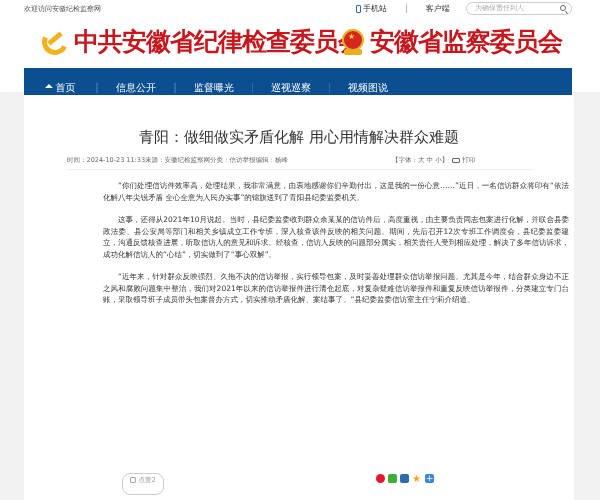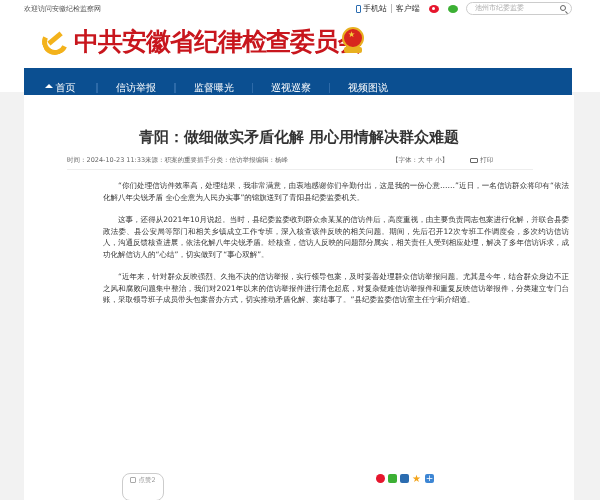--- a/index.html
+++ b/index.html
@@ -1,21 +1,21 @@
 <!DOCTYPE html>
 <html><head>
 <meta charset="utf-8">
 <style>
   * { box-sizing: border-box; margin: 0; padding: 0; }
   html, body { width: 600px; height: 500px; overflow: hidden; }
   body { background: #f2f2f2; font-family: "DejaVu Sans", "Liberation Sans", sans-serif; color: #333; position: relative; }
 
   .topwrap { position: absolute; left: 0; top: 0; width: 600px; height: 92px; background: #fff; }
   .welcome { position: absolute; left: 24px; top: 4px; font-size: 7px; color: #555; }
-  .toplinks { position: absolute; left: 356px; top: 3px; display: flex; align-items: center; gap: 3px; font-size: 8px; color: #333; }
+  .toplinks { position: absolute; left: 356px; top: 3px; display: flex; align-items: center; gap: 18px; font-size: 8px; color: #333; }
   .toplinks .sep { color: #999; }
   .phone-icon { width: 5px; height: 8px; border: 1px solid #2b6cb0; border-radius: 1px; display: inline-block; margin-right: 2px; vertical-align: middle; }
   .weibo-icon { width: 10px; height: 8px; border-radius: 50%; background: #e6162d; display: inline-block; position: relative; margin-left: 6px; }
   .weibo-icon::after { content: ""; position: absolute; left: 3px; top: 2px; width: 3px; height: 3px; background: #fff; border-radius: 50%; }
   .wechat-icon { width: 10px; height: 8px; border-radius: 50%; background: #3cb034; display: inline-block; margin-left: 6px; }
   .search { position: absolute; left: 466px; top: 2px; width: 106px; height: 13px; border: 1px solid #ccc; border-radius: 7px; background: #fff; font-size: 7px; color: #aaa; padding-left: 8px; line-height: 11px; }
   .search-icon { position: absolute; right: 5px; top: 2px; width: 6px; height: 6px; border: 1px solid #666; border-radius: 50%; }
   .search-icon::after { content: ""; position: absolute; right: -3px; bottom: -3px; width: 3px; height: 1px; background: #666; transform: rotate(45deg); }
 
   .logo-left { position: absolute; left: 40px; top: 25px; display: flex; align-items: center; }
@@ -31,28 +31,28 @@
 
   .nav { position: absolute; left: 24px; top: 68px; width: 548px; height: 40px; background: #0b4f91; display: flex; align-items: center; }
   .nav-item { height: 24px; line-height: 24px; color: #fff; font-size: 10px; text-align: center; position: relative; }
   .nav-item.active { border-bottom: 2px solid #c8161d; }
   .nav-item .home-icon { display: inline-block; width: 0; height: 0; border-left: 4px solid transparent; border-right: 4px solid transparent; border-bottom: 4px solid #fff; vertical-align: middle; margin-right: 3px; position: relative; top: -2px; }
   .nav-sep { width: 1px; height: 10px; background: #2d6aa8; }
 
   .content { position: absolute; left: 24px; top: 95px; width: 550px; height: 405px; background: #fff; }
   .title { position: absolute; left: 0; top: 33px; width: 550px; text-align: center; font-size: 15px; color: #333; }
   .meta { position: absolute; left: 43px; top: 61px; font-size: 6.5px; color: #666; display: flex; gap: 0; }
-  .meta-right { position: absolute; left: 368px; top: 61px; font-size: 6.5px; color: #666; display: flex; gap: 22px; align-items: center; }
+  .meta-right { position: absolute; left: 368px; top: 61px; font-size: 6.5px; color: #666; display: flex; gap: 4px; align-items: center; }
   .print-icon { display: inline-block; width: 8px; height: 5px; border: 1px solid #666; border-radius: 1px; margin-right: 2px; vertical-align: middle; }
   .meta-rule { position: absolute; left: 43px; top: 74px; width: 466px; height: 1px; background: #eee; }
 
   .body-text { position: absolute; left: 43px; top: 85px; width: 466px; font-size: 7.5px; line-height: 11.5px; color: #333; margin-left: 36px; }
   .body-text p { text-indent: 2em; margin-bottom: 11px; text-align: justify; }
 
-  .like-btn { position: absolute; left: 98px; top: 378px; width: 42px; height: 28px; border: 1px solid #ccc; border-radius: 8px; font-size: 6.5px; color: #999; text-align: center; line-height: 12px; }
+  .like-btn { position: absolute; left: 98px; top: 378px; width: 42px; height: 22px; border: 1px solid #ccc; border-radius: 8px; font-size: 6.5px; color: #999; text-align: center; line-height: 12px; }
   .thumb-icon { display: inline-block; width: 6px; height: 6px; border: 1px solid #aaa; border-radius: 1px; margin-right: 2px; vertical-align: middle; }
   .share { position: absolute; left: 352px; top: 379px; display: flex; gap: 3px; align-items: center; }
   .share span { display: inline-block; width: 9px; height: 9px; border-radius: 2px; }
   .share .s-weibo { background: #e6162d; border-radius: 50%; }
   .share .s-wechat { background: #3cb034; }
   .share .s-qq { background: #2b6cb0; }
   .share .s-star { background: transparent; color: #f3a41b; font-size: 10px; line-height: 9px; width: 10px; }
   .share .s-plus { background: #3d86d4; color: #fff; font-size: 9px; line-height: 9px; text-align: center; }
 </style>
 </head>
@@ -61,71 +61,72 @@
 <div class="topwrap">
   <div class="welcome">欢迎访问安徽纪检监察网</div>
   <div class="toplinks">
     <span><span class="phone-icon"></span><span>手机站</span></span>
     <span class="sep">|</span>
     <span>客户端</span>
     <span class="weibo-icon"></span>
     <span class="wechat-icon"></span>
   </div>
   <div class="search">
-    <span>池州市纪委监委</span>
+    <span>为确保责任到人</span>
     <span class="search-icon"></span>
   </div>
 
   <div class="logo-left">
     <div class="party-emblem">
       <div class="sickle"></div>
         <div class="hammer"></div>
     </div>
     <div class="logo-title">中共安徽省纪律检查委员会</div>
   </div>
   <div class="logo-right">
     <div class="national-emblem">
       <div class="disc"></div>
         <div class="star">★</div>
         <div class="base"></div>
     </div>
+    <div class="logo-title">安徽省监察委员会</div>
   </div>
 
   <div class="nav">
     <div class="nav-item active" style="width:72px"><span class="home-icon"></span><span>首页</span></div>
     <div class="nav-sep"></div>
     <div class="nav-sep"></div>
-    <div class="nav-item" style="width:76px">信访举报</div>
+    <div class="nav-item" style="width:76px">信息公开</div>
     <div class="nav-sep"></div>
     <div class="nav-sep"></div>
     <div class="nav-item" style="width:76px">监督曝光</div>
     <div class="nav-sep"></div>
     <div class="nav-item" style="width:76px">巡视巡察</div>
     <div class="nav-sep"></div>
     <div class="nav-item" style="width:76px">视频图说</div>
   </div>
 </div>
 
 <div class="content">
-  <h1 class="title" style="font-weight:bold">青阳：做细做实矛盾化解 用心用情解决群众难题</h1>
+  <h1 class="title" style="font-weight:normal">青阳：做细做实矛盾化解 用心用情解决群众难题</h1>
   <div class="meta">
     <span>时间：2024-10-23 11:33</span>
-    <span>来源：积案的重要抓手</span>
+    <span>来源：安徽纪检监察网</span>
     <span>分类：信访举报</span>
     <span>编辑：杨峰</span>
   </div>
   <div class="meta-right">
     <span>【字体：大 中 小】</span>
     <span><span class="print-icon"></span><span>打印</span></span>
   </div>
   <div class="meta-rule"></div>
 
   <div class="body-text">
     <p>“你们处理信访件效率高，处理结果，我非常满意，由衷地感谢你们辛勤付出，这是我的一份心意……”近日，一名信访群众将印有“依法化解八年尖锐矛盾 全心全意为人民办实事”的锦旗送到了青阳县纪委监委机关。</p>
-    <p>这事，还得从2021年10月说起。当时，县纪委监委收到群众余某某的信访件后，高度重视，由主要负责同志包案进行化解，并联合县委政法委、县公安局等部门和相关乡镇成立工作专班，深入核查该件反映的相关问题。期间，先后召开12次专班工作调度会，多次约访信访人，沟通反馈核查进展，依法化解八年尖锐矛盾。经核查，信访人反映的问题部分属实，相关责任人受到相应处理，解决了多年信访诉求，成功化解信访人的“心结”，切实做到了“事心双解”。</p>
+    <p>这事，还得从2021年10月说起。当时，县纪委监委收到群众余某某的信访件后，高度重视，由主要负责同志包案进行化解，并联合县委政法委、县公安局等部门和相关乡镇成立工作专班，深入核查该件反映的相关问题。期间，先后召开12次专班工作调度会，县纪委监委建立，沟通反馈核查进展，听取信访人的意见和诉求。经核查，信访人反映的问题部分属实，相关责任人受到相应处理，解决了多年信访诉求，成功化解信访人的“心结”，切实做到了“事心双解”。</p>
     <p>“近年来，针对群众反映强烈、久拖不决的信访举报，实行领导包案，及时妥善处理群众信访举报问题。尤其是今年，结合群众身边不正之风和腐败问题集中整治，我们对2021年以来的信访举报件进行清仓起底，对复杂疑难信访举报件和重复反映信访举报件，分类建立专门台账，采取领导班子成员带头包案督办方式，切实推动矛盾化解、案结事了。”县纪委监委信访室主任宁莉介绍道。</p>
   </div>
 
   <div class="like-btn">
     <span class="thumb-icon"></span><span>点赞2</span>
   </div>
   <div class="share">
     <span class="s-weibo"></span>
     <span class="s-wechat"></span>
     <span class="s-qq"></span>

